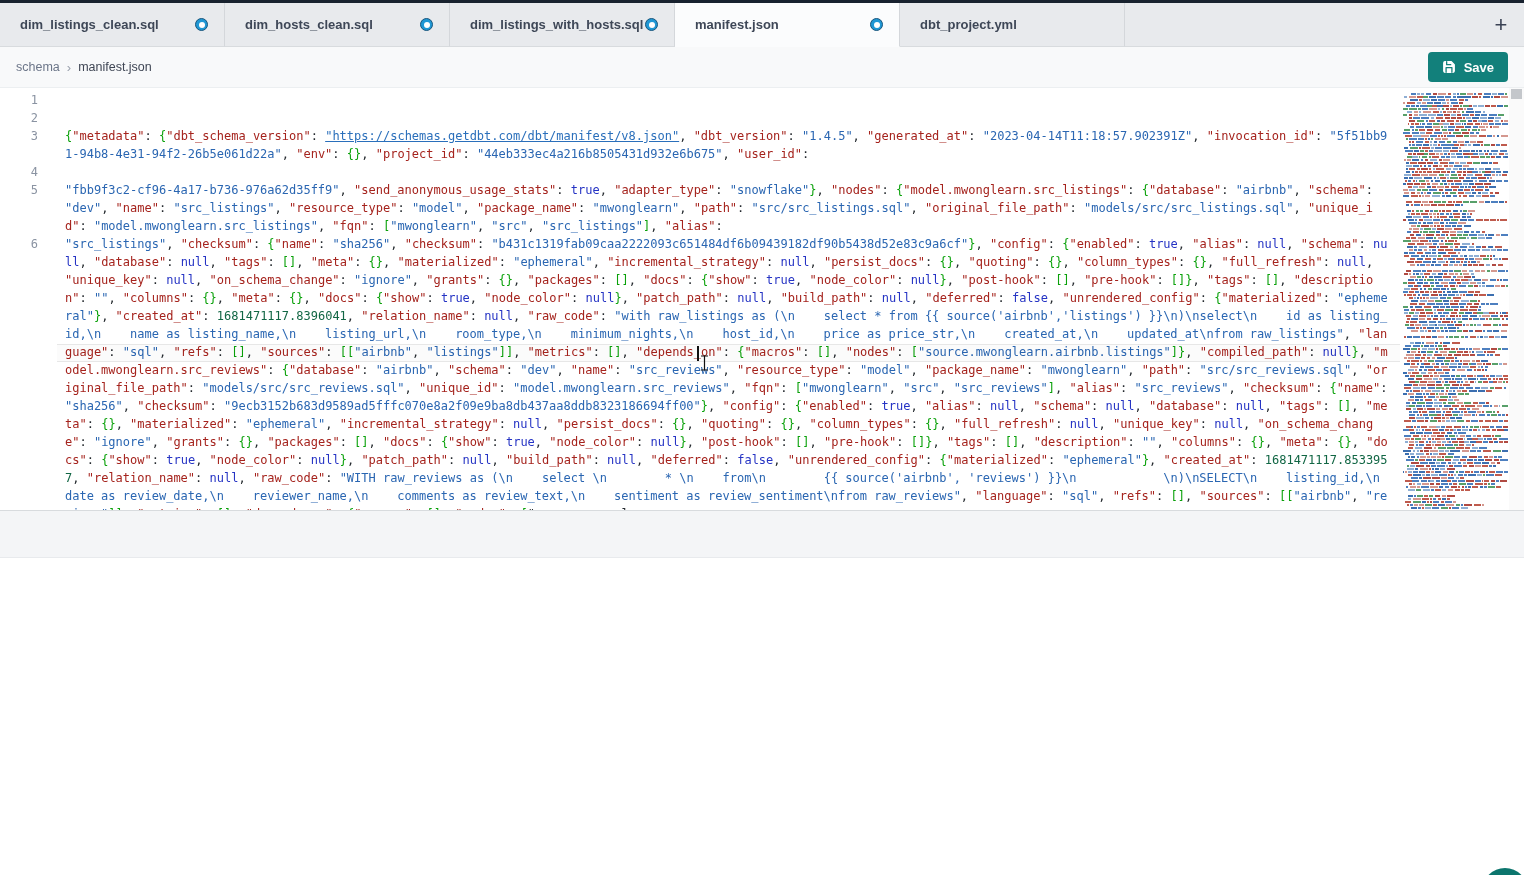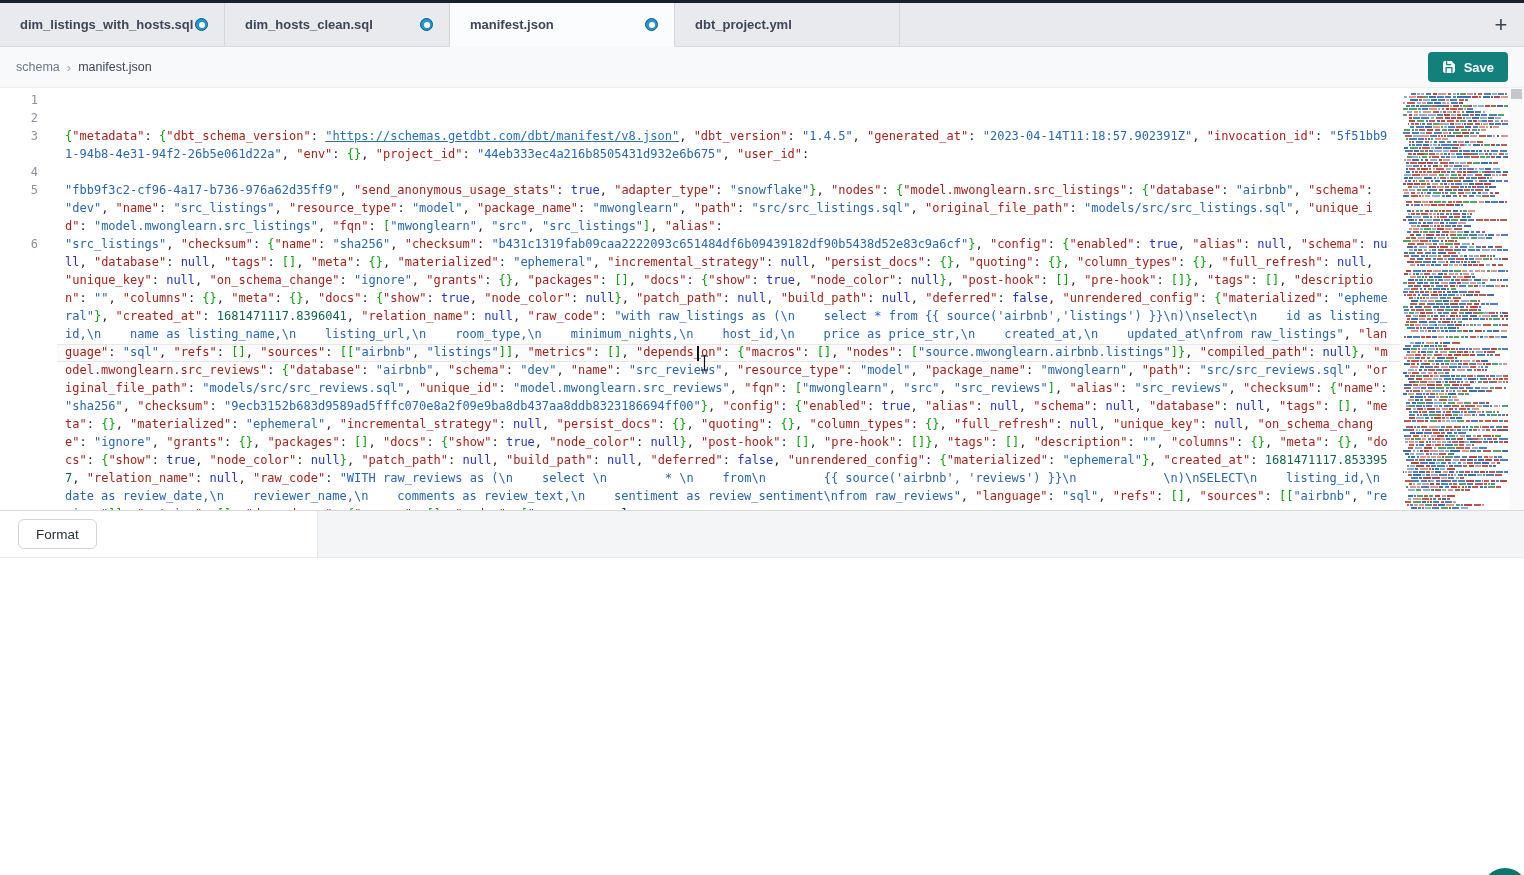--- a/index.html
+++ b/index.html
@@ -105,25 +105,29 @@
 </style>
 </head>
 <body>
 
 <div id="app">
   <div class="topbar"></div>
 
   <div class="tabbar">
     <div class="tabs">
         <div class="tab">
-          <span class="tab-label">dim_listings_with_hosts.sql</span>
+          <span class="tab-label">dim_listings_clean.sql</span>
           <span class="dot"></span>
         </div>
         <div class="tab">
           <span class="tab-label">dim_hosts_clean.sql</span>
+          <span class="dot"></span>
+        </div>
+        <div class="tab">
+          <span class="tab-label">dim_listings_with_hosts.sql</span>
           <span class="dot"></span>
         </div>
         <div class="tab active">
           <span class="tab-label">manifest.json</span>
           <span class="dot"></span>
         </div>
         <div class="tab">
           <span class="tab-label">dbt_project.yml</span>
         </div>
       </div>
@@ -4277,22 +4281,19 @@
         <span style="width:7px;background:#8fafd4"></span>
         <span style="width:1px"></span>
       </div>
     </div>
   <div class="vscroll">
     <div class="vthumb"></div>
   </div>
 
   <div class="bottpanel">
     <div class="bp-head">
-      <div class="bp-head-left">
-        <button class="fmtbtn">Format</button>
-      </div>
       <div class="bp-head-right"></div>
     </div>
     <div class="bp-body"></div>
   </div>
 
   <div class="fab"></div>
 </div>
 
 </body></html>

